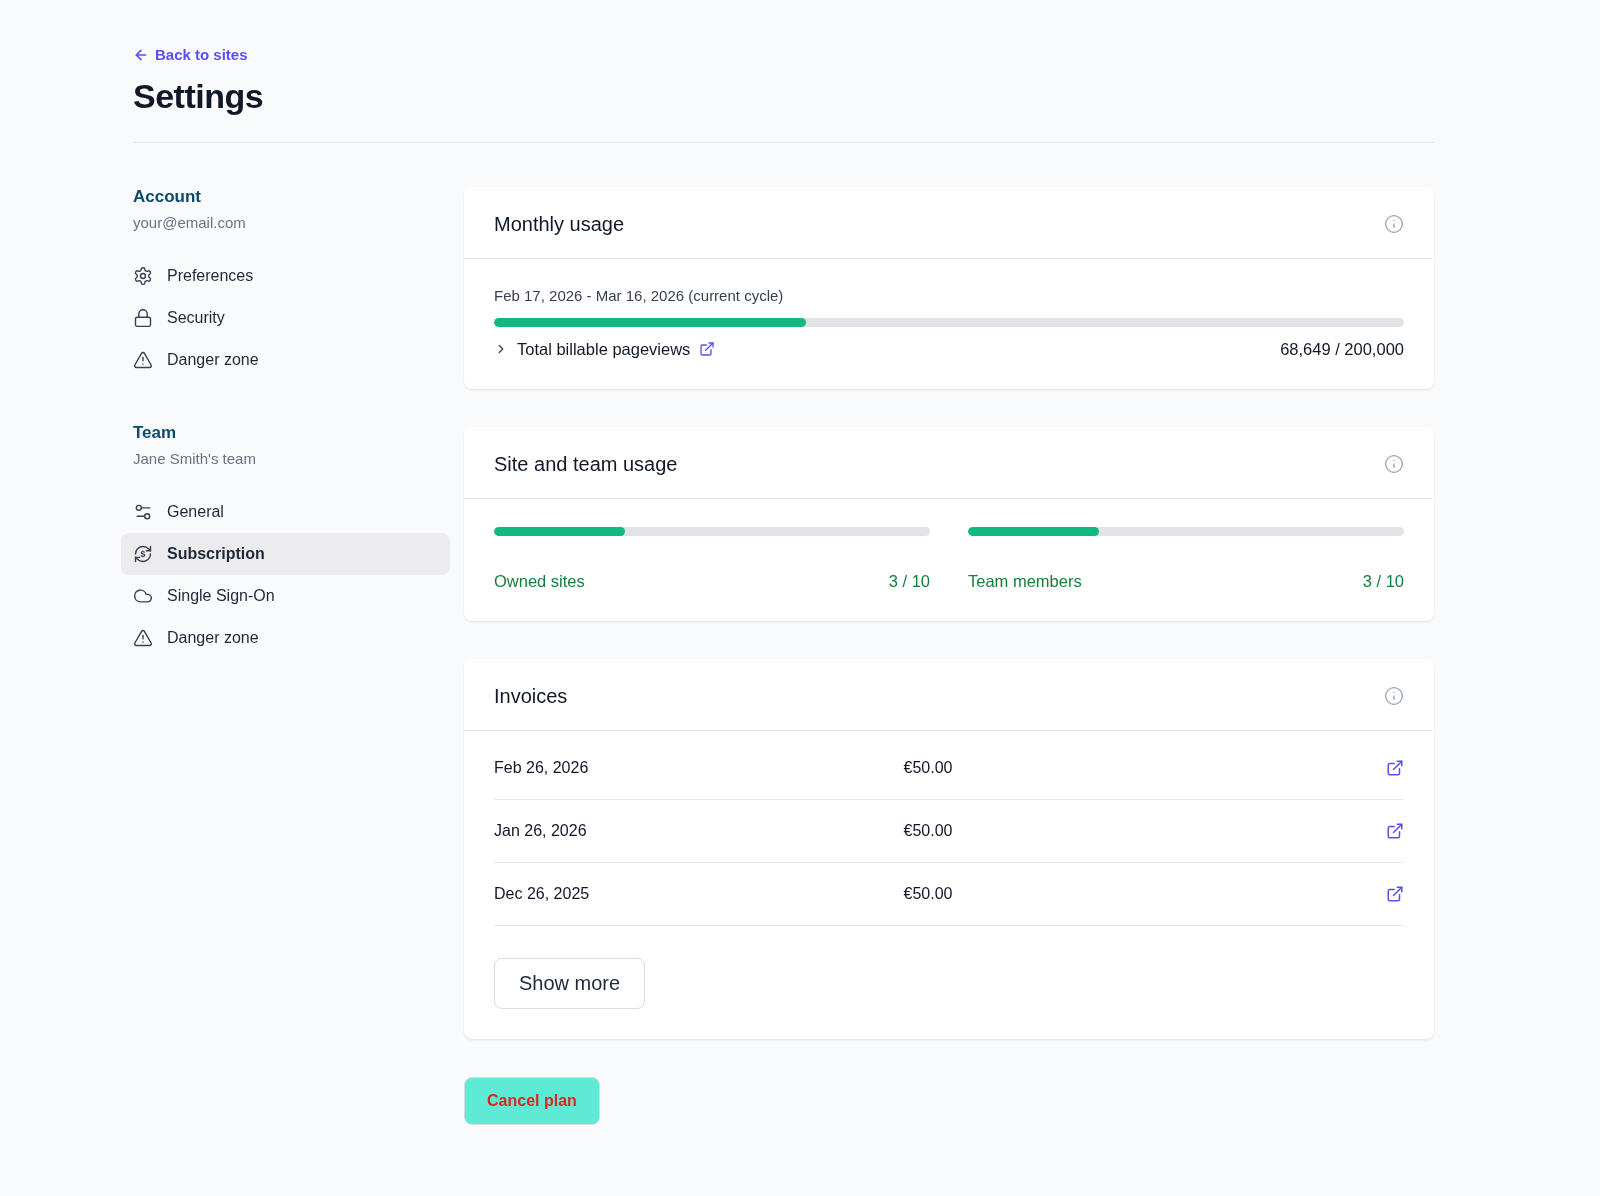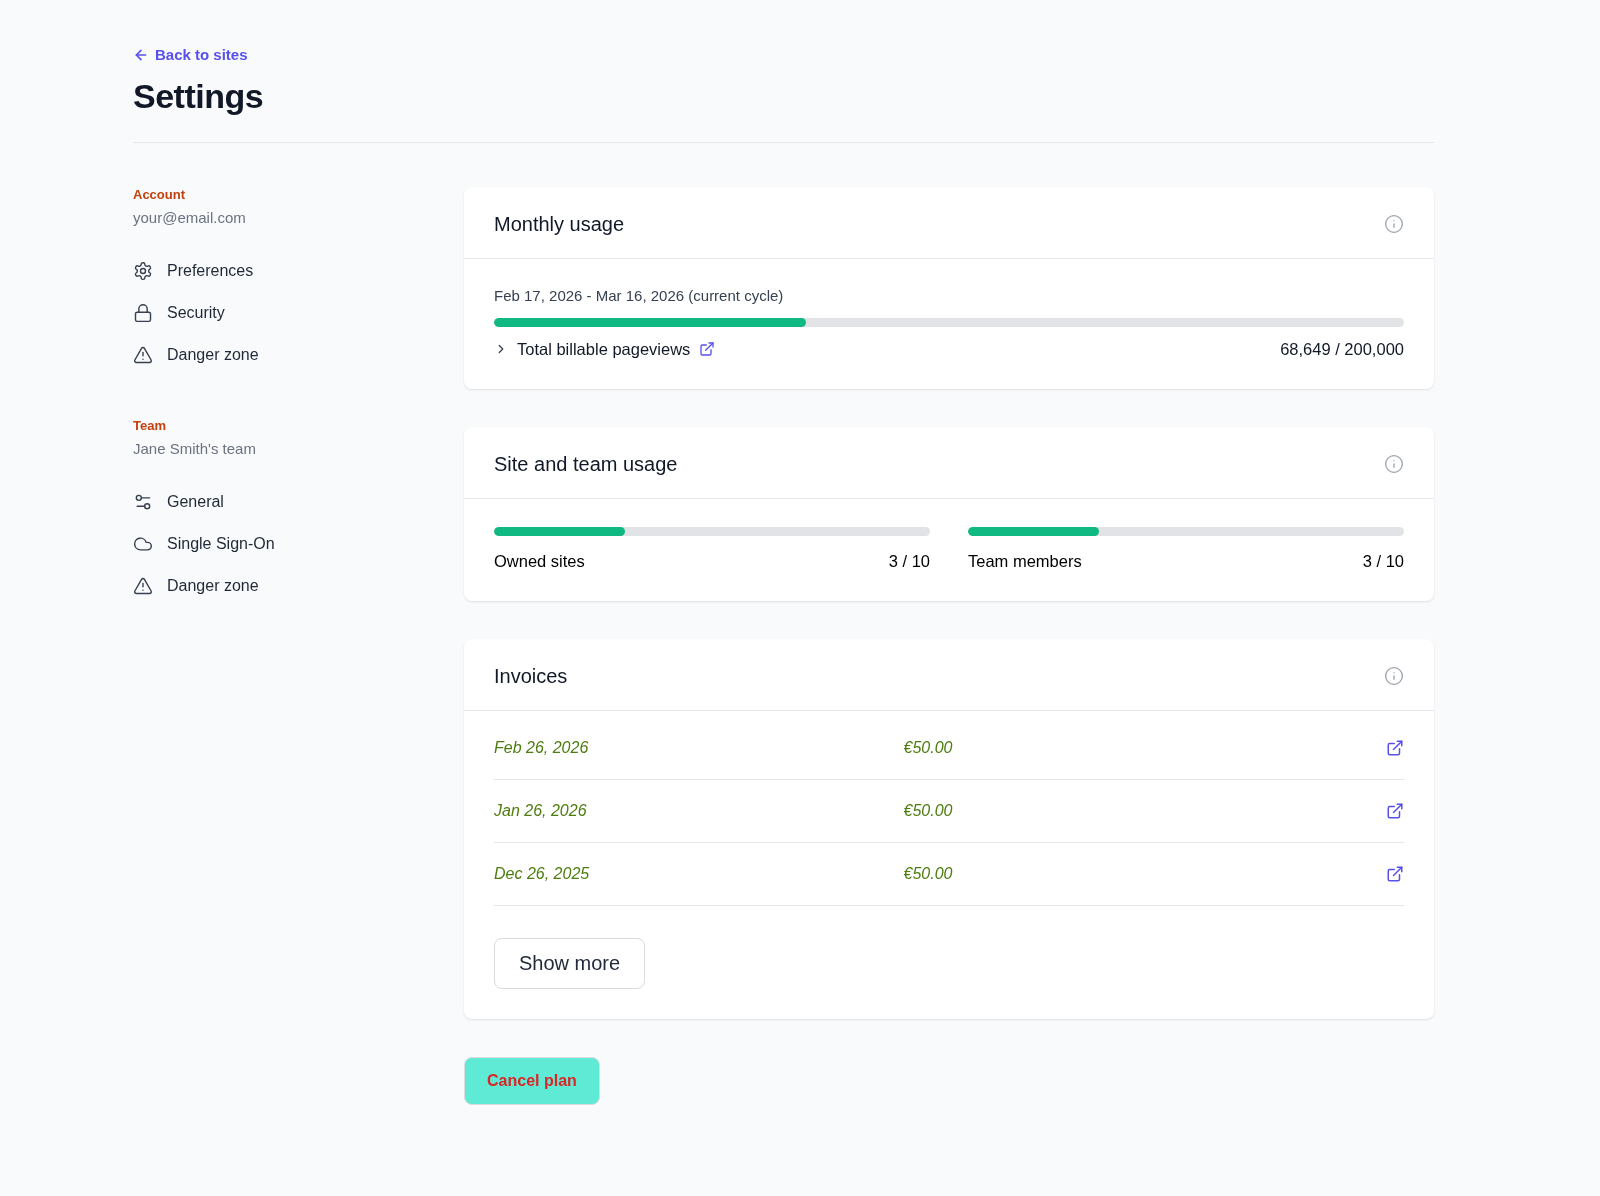--- a/index.html
+++ b/index.html
@@ -30,21 +30,21 @@
     border: none; border-top: 1px solid #e5e7eb; height: 0;
   }
 
   
   .content { display: flex; margin-top: 44px; }
   .sidebar { width: 331px; flex: 0 0 331px; }
   .main { flex: 1; min-width: 0; }
 
   
   .side-section { margin-bottom: 42px; }
-  .side-heading { font-size: 13px; font-weight: 700; color: #c2410c; }
+  .side-heading { font-size: 17px; font-weight: 700; color: #0c4a6e; }
   .side-sub { margin-top: 7px; font-size: 15px; color: #6b7280; }
   .side-items { margin-top: 24px; margin-left: -12px; margin-right: 14px; }
   .side-item {
     display: flex; align-items: center; gap: 14px;
     padding: 11px 12px; border-radius: 8px;
     font-size: 16px; color: #1f2937; cursor: pointer;
   }
   .side-item .icon { width: 20px; height: 20px; color: #374151; flex: 0 0 20px; display: inline-flex; }
   .side-item .icon svg { width: 20px; height: 20px; }
   .side-item.active { background: #ececee; font-weight: 700; }
@@ -84,32 +84,32 @@
   .metric-label { font-size: 16.5px; font-weight: 500; color: #111827; }
   .ext-icon { width: 16px; height: 16px; color: #5850ec; display: inline-flex; cursor: pointer; }
   .ext-icon svg { width: 16px; height: 16px; }
   .metric-value { font-size: 16.5px; color: #111827; }
 
   
   .usage-grid { display: flex; gap: 38px; }
   .usage-col { flex: 1; }
   .usage-labels {
     display: flex; justify-content: space-between;
-    margin-top: 16px; font-size: 16.5px; color: #000000;
+    margin-top: 36px; font-size: 16.5px; color: #15803d;
   }
   .usage-name { font-weight: 500; }
 
   
   .invoice-body { padding: 6px 30px 30px 30px; }
   .invoice-row {
     display: grid; grid-template-columns: 45% 1fr 24px;
     align-items: center;
     padding: 22px 0;
     border-bottom: 1px solid #e5e7eb;
-    font-size: 16px; color: #4d7c0f; font-style: italic;
+    font-size: 16px; color: #0f172a;
   }
   .invoice-row .ext-icon { width: 18px; height: 18px; justify-self: end; }
   .invoice-row .ext-icon svg { width: 18px; height: 18px; }
   .show-more-btn {
     margin-top: 32px;
     background: #ffffff; border: 1px solid #d9dbdf; border-radius: 8px;
     padding: 13px 24px; font-size: 20px; font-weight: 500; color: #1f2937;
     font-family: inherit; cursor: pointer;
   }
 
@@ -231,20 +231,28 @@
         <div class="side-heading">Team</div>
         <div class="side-sub">Jane Smith's team</div>
         <div class="side-items">
           <div class="side-item">
             <span class="icon">
                 <svg viewBox="0 0 24 24" fill="none" stroke="currentColor" stroke-width="1.7" stroke-linecap="round" stroke-linejoin="round">
                   <use href="#i-sliders"></use>
                 </svg>
               </span>
             <span>General</span>
+          </div>
+          <div class="side-item active">
+            <span class="icon">
+                <svg viewBox="0 0 24 24" fill="none" stroke="currentColor" stroke-width="1.7" stroke-linecap="round" stroke-linejoin="round">
+                  <use href="#i-refresh-dollar"></use>
+                </svg>
+              </span>
+            <span>Subscription</span>
           </div>
           <div class="side-item">
             <span class="icon">
                 <svg viewBox="0 0 24 24" fill="none" stroke="currentColor" stroke-width="1.7" stroke-linecap="round" stroke-linejoin="round">
                   <use href="#i-cloud"></use>
                 </svg>
               </span>
             <span>Single Sign-On</span>
           </div>
           <div class="side-item">

